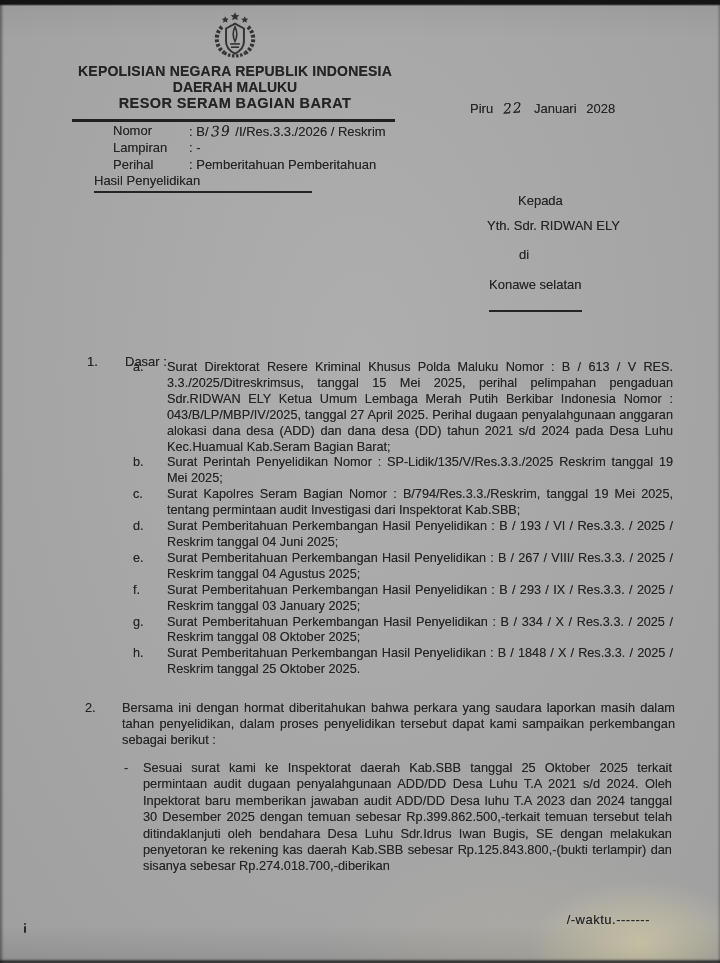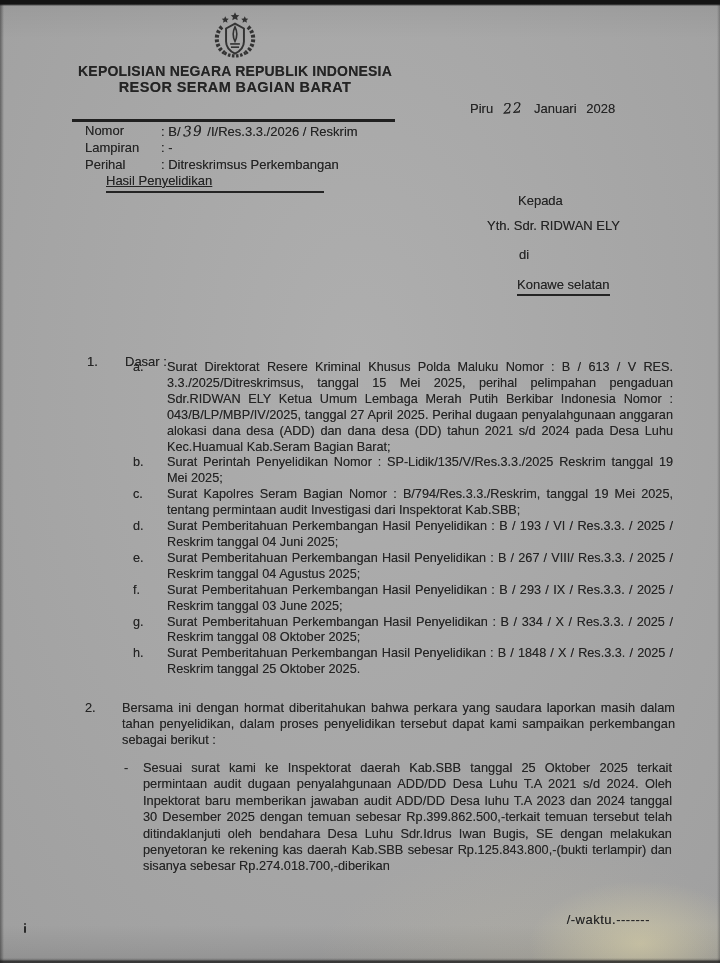--- a/index.html
+++ b/index.html
@@ -34,31 +34,31 @@
 
   
   .dateline{position:absolute;left:470px;top:100px;font-size:13px;white-space:nowrap;}
   .hw{font-family:"DejaVu Serif", serif;font-style:italic;font-size:14px;display:inline-block;transform:rotate(-5deg);letter-spacing:1px;}
   .dateline .hw{margin:0 11px 0 10px;}
   .dateline .rest{word-spacing:6px;}
 
   
   .meta{position:absolute;left:85px;top:123px;font-size:13px;line-height:16.3px;}
   .meta-row{display:flex;}
-  .meta-label{width:76px;flex:0 0 76px;}
+  .meta-label{width:76px;flex:0 0 76px;margin-left:28px;}
   .meta-val{white-space:nowrap;}
   .biasa{letter-spacing:1px;}
-  .perihal2{margin-left:21px;width:218px;border-bottom:2px solid #242424;padding-bottom:2px;text-decoration:underline;}
+  .perihal2{margin-left:9px;width:218px;border-bottom:2px solid #242424;padding-bottom:2px;}
   .nomor-hw{margin:0 5px 0 2px;transform:rotate(-3deg);}
 
   
   .kepada{position:absolute;left:518px;top:193px;font-size:13px;}
   .yth{position:absolute;left:487px;top:218px;font-size:13px;}
   .di{position:absolute;left:519px;top:247px;font-size:13px;}
-  .city{position:absolute;left:517px;top:277px;font-size:13px;border-bottom:2px solid #242424;padding-bottom:2px;}
+  .city{position:absolute;left:489px;top:277px;font-size:13px;border-bottom:2px solid #242424;padding-bottom:18px;}
 
   
   .sec1{position:absolute;left:87px;top:354px;font-size:13px;}
   .sec1 .no{display:inline-block;width:38px;}
   .items{position:absolute;left:133px;top:360px;width:540px;}
   .item{display:flex;font-size:12.7px;line-height:15.9px;}
   .item .letter{flex:0 0 34px;}
   .item .txt{flex:1;text-align:justify;}
   .sec2{position:absolute;left:85px;top:700px;width:590px;display:flex;font-size:12.8px;line-height:16.2px;}
   .sec2 .no{flex:0 0 37px;}
@@ -87,38 +87,39 @@
           <path d="M44 7 l1.3 2.7 3 .3 -2.2 2 .6 2.9 -2.7 -1.5 -2.7 1.5 .6 -2.9 -2.2 -2 3 -.3z"></path>
         </g>
         <g fill="none" stroke="#333333" stroke-width="2.4">
           <path d="M32 16 L43 22 L43 38 C43 46 37 50.5 32 53 C27 50.5 21 46 21 38 L21 22 Z"></path>
           <path d="M32 20 C29 26 29 32 32 38 C35 32 35 26 32 20 Z" stroke-width="2"></path>
           <path d="M26 41 L38 41" stroke-width="2"></path>
           <path d="M27 45 L37 45" stroke-width="2"></path>
         </g>
       </svg>
       <div class="hdr-l1">KEPOLISIAN NEGARA REPUBLIK INDONESIA</div>
+      <div class="hdr-l2">DAERAH MALUKU</div>
       <div class="hdr-l3">RESOR SERAM BAGIAN BARAT</div>
     </div>
     <div class="hdr-rule"></div>
 
     <div class="dateline"><span>Piru</span><span class="hw">22</span><span class="rest">Januari 2028</span></div>
 
     <div class="meta">
       <div class="meta-row">
         <span class="meta-label">Nomor</span>
         <span class="meta-val"><span>: B/</span><span class="hw nomor-hw">39</span><span>/I/Res.3.3./2026 / Reskrim</span></span>
       </div>
       <div class="meta-row">
         <span class="meta-label">Lampiran</span>
         <span class="meta-val">: -</span>
       </div>
       <div class="meta-row">
         <span class="meta-label">Perihal</span>
-        <span class="meta-val">: Ditreskrimsus Perkembangan</span>
+        <span class="meta-val">: Pemberitahuan Pemberitahuan</span>
       </div>
       <div class="perihal2">Hasil Penyelidikan</div>
     </div>
 
     <div class="kepada">Kepada</div>
     <div class="yth">Yth. Sdr. RIDWAN ELY</div>
     <div class="di">di</div>
     <div class="city">Konawe selatan</div>
 
     <div class="sec1">
@@ -141,21 +142,21 @@
       <div class="item">
         <span class="letter">d.</span>
         <span class="txt">Surat Pemberitahuan Perkembangan Hasil Penyelidikan : B / 193 / VI / Res.3.3. / 2025 / Reskrim tanggal 04 Juni 2025;</span>
       </div>
       <div class="item">
         <span class="letter">e.</span>
         <span class="txt">Surat Pemberitahuan Perkembangan Hasil Penyelidikan : B / 267 / VIII/ Res.3.3. / 2025 / Reskrim tanggal 04 Agustus 2025;</span>
       </div>
       <div class="item">
         <span class="letter">f.</span>
-        <span class="txt">Surat Pemberitahuan Perkembangan Hasil Penyelidikan : B / 293 / IX / Res.3.3. / 2025 / Reskrim tanggal 03 June 2025;</span>
+        <span class="txt">Surat Pemberitahuan Perkembangan Hasil Penyelidikan : B / 293 / IX / Res.3.3. / 2025 / Reskrim tanggal 03 January 2025;</span>
       </div>
       <div class="item">
         <span class="letter">g.</span>
         <span class="txt">Surat Pemberitahuan Perkembangan Hasil Penyelidikan : B / 334 / X / Res.3.3. / 2025 / Reskrim tanggal 08 Oktober 2025;</span>
       </div>
       <div class="item">
         <span class="letter">h.</span>
         <span class="txt">Surat Pemberitahuan Perkembangan Hasil Penyelidikan : B / 1848 / X / Res.3.3. / 2025 / Reskrim tanggal 25 Oktober 2025.</span>
       </div>
     </div>

